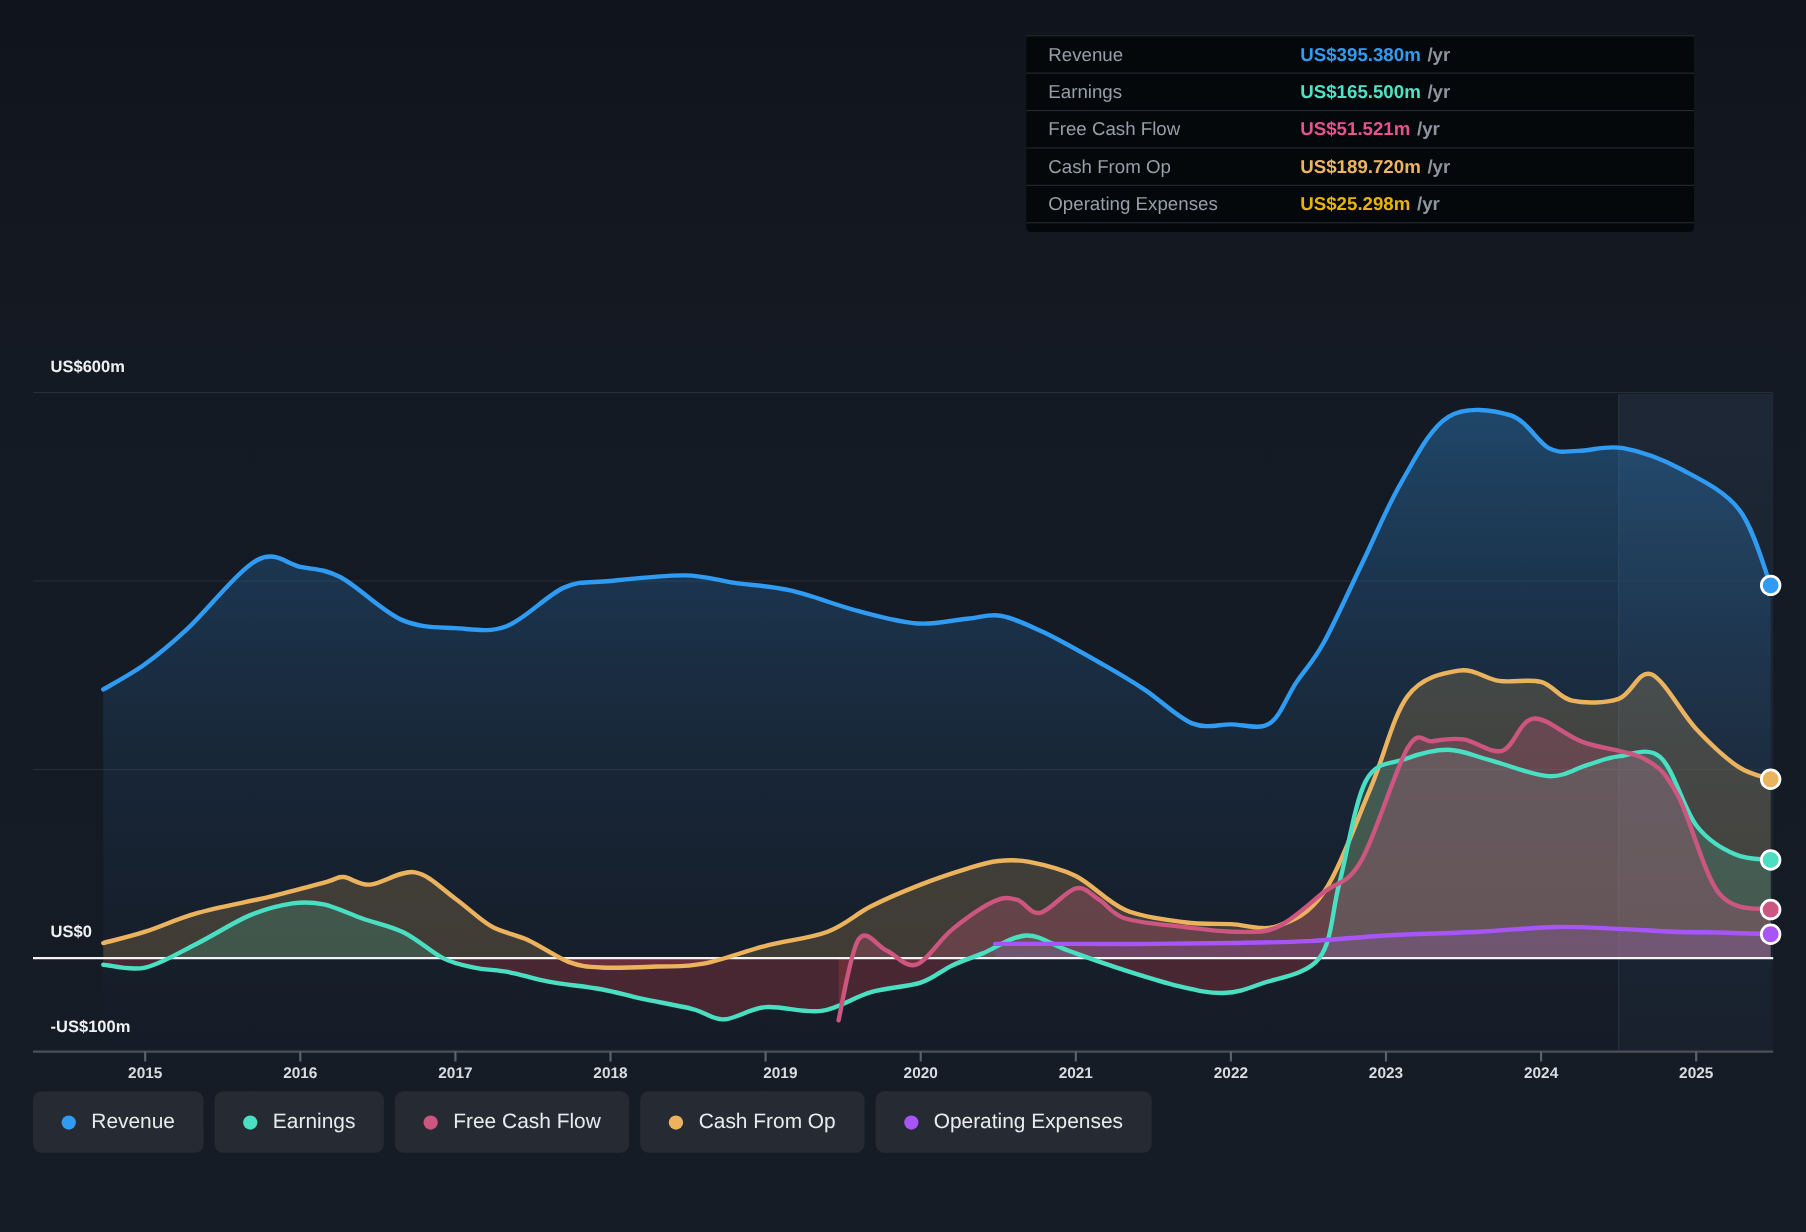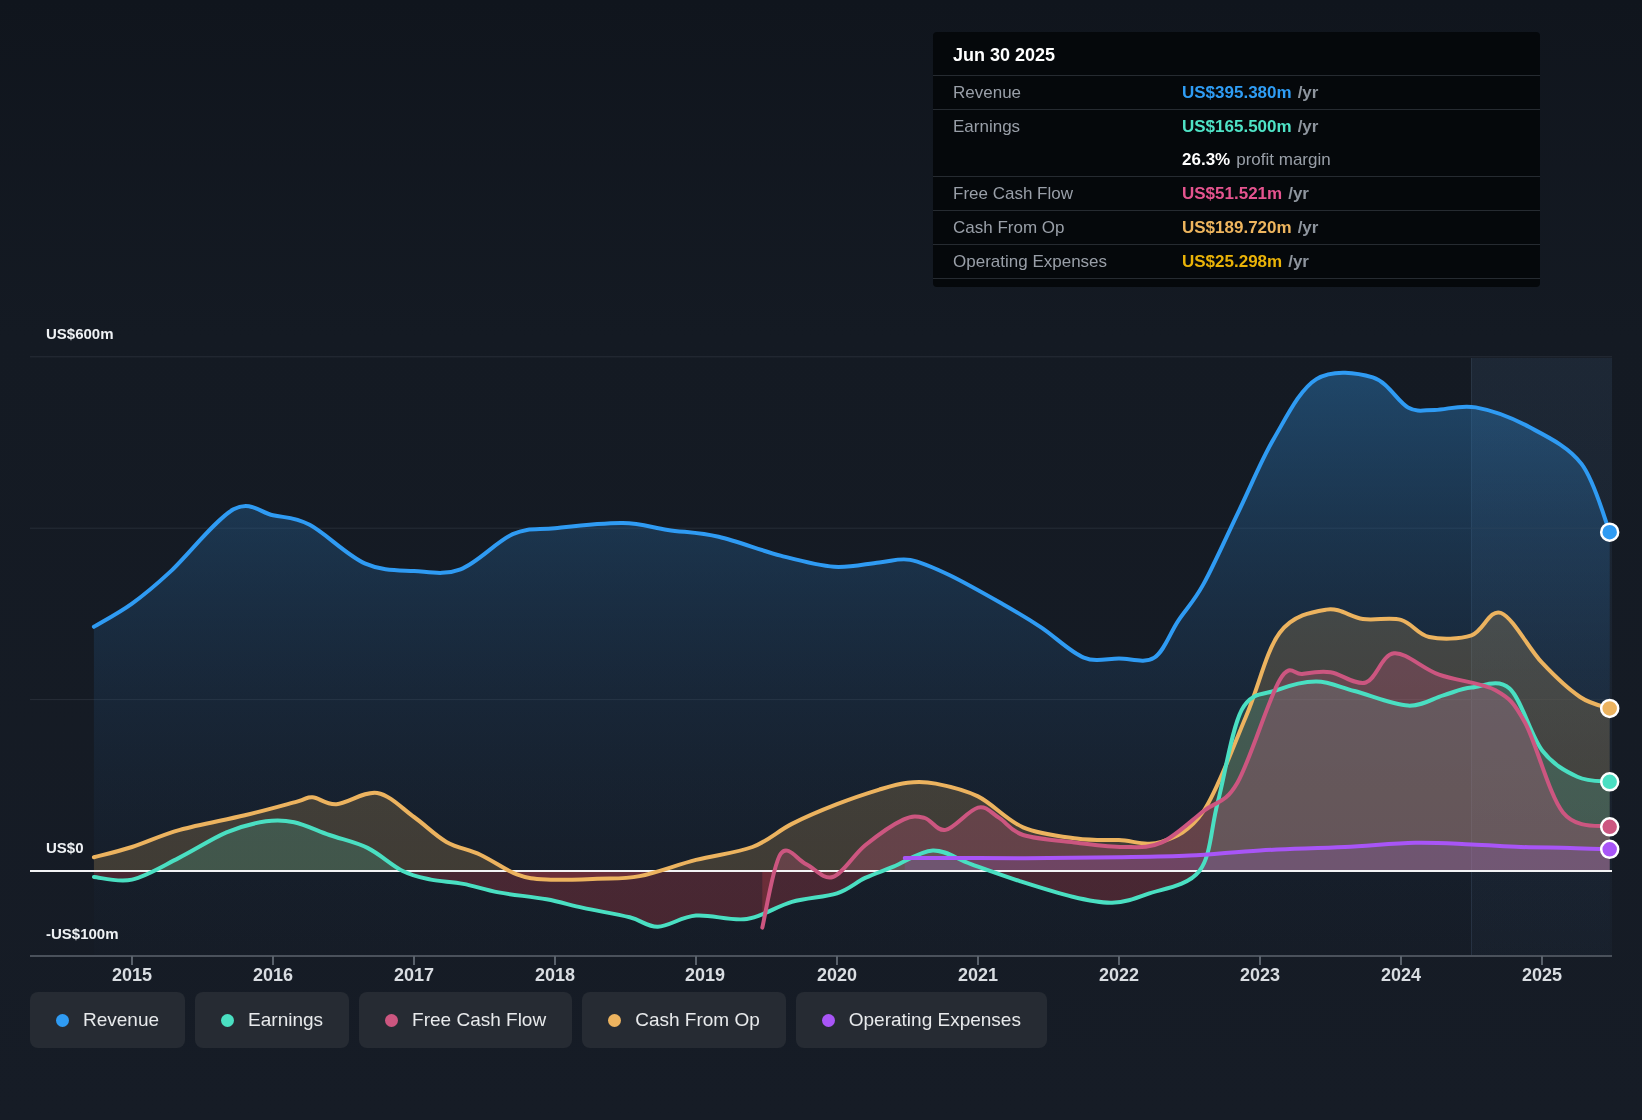--- a/index.html
+++ b/index.html
@@ -2,21 +2,21 @@
 <html><head>
 <meta charset="utf-8">
 <style>
   html,body{margin:0;padding:0;background:#161c26;}
   #page{position:relative;width:1642px;height:1120px;overflow:hidden;
         background:linear-gradient(180deg,#10151d 0%,#141a23 30%,#161c26 100%);
         font-family:"Liberation Sans",sans-serif;}
   #chart-svg{position:absolute;left:0;top:0;}
   .y-label{position:absolute;left:46px;color:#eef1f4;font-size:15px;font-weight:700;line-height:22px;}
   .x-label{position:absolute;top:962px;width:90px;margin-left:-45px;text-align:center;
-           color:#d9dde2;font-size:18px;font-weight:600;line-height:26px;}
+           color:#d9dde2;font-size:14px;font-weight:600;line-height:26px;}
   
   #tooltip{position:absolute;left:933px;top:32px;width:607px;background:#05080b;border-radius:4px;
            box-sizing:border-box;}
   #tooltip .tt-title{color:#ffffff;font-size:18px;font-weight:700;padding:13px 20px 9px 20px;}
   .tt-row{display:flex;align-items:center;height:33px;padding:0 20px;border-top:1px solid #262b31;}
   .tt-row.no-line{border-top:none;}
   .tt-row .tt-label{flex:0 0 229px;color:#999fa8;font-size:17px;}
   .tt-row .tt-value{font-size:17px;font-weight:700;}
   .tt-row .tt-suffix{color:#8e959e;font-size:17px;font-weight:700;margin-left:6px;}
   .tt-row .tt-extra-num{color:#ffffff;font-size:17px;font-weight:700;}
@@ -117,36 +117,30 @@
       <div class="x-label" style="left: 680px; text-align: right;">2019</div>
       <div class="x-label" style="left: 837px;">2020</div>
       <div class="x-label" style="left: 978px;">2021</div>
       <div class="x-label" style="left: 1119px; text-align: center;">2022</div>
       <div class="x-label" style="left: 1260px;">2023</div>
       <div class="x-label" style="left: 1401px;">2024</div>
       <div class="x-label" style="left: 1542px;">2025</div>
     </div>
 
   <div id="tooltip">
-    <div class="tt-title">Jun 30 2025</div>
     <div id="tt-rows">
         <div class="tt-row">
           <span class="tt-label">Revenue</span>
           <span class="tt-value" style="color: rgb(47, 157, 245); text-align: right;">US$395.380m</span>
           <span class="tt-suffix">/yr</span>
         </div>
         <div class="tt-row">
           <span class="tt-label">Earnings</span>
           <span class="tt-value" style="color: rgb(79, 227, 198);">US$165.500m</span>
           <span class="tt-suffix">/yr</span>
-        </div>
-        <div class="tt-row no-line">
-          <span class="tt-label"></span>
-          <span class="tt-extra-num">26.3%</span>
-          <span class="tt-extra-label">profit margin</span>
         </div>
         <div class="tt-row">
           <span class="tt-label">Free Cash Flow</span>
           <span class="tt-value" style="color: rgb(229, 84, 143);">US$51.521m</span>
           <span class="tt-suffix">/yr</span>
         </div>
         <div class="tt-row">
           <span class="tt-label">Cash From Op</span>
           <span class="tt-value" style="color: rgb(238, 181, 94);">US$189.720m</span>
           <span class="tt-suffix">/yr</span>

